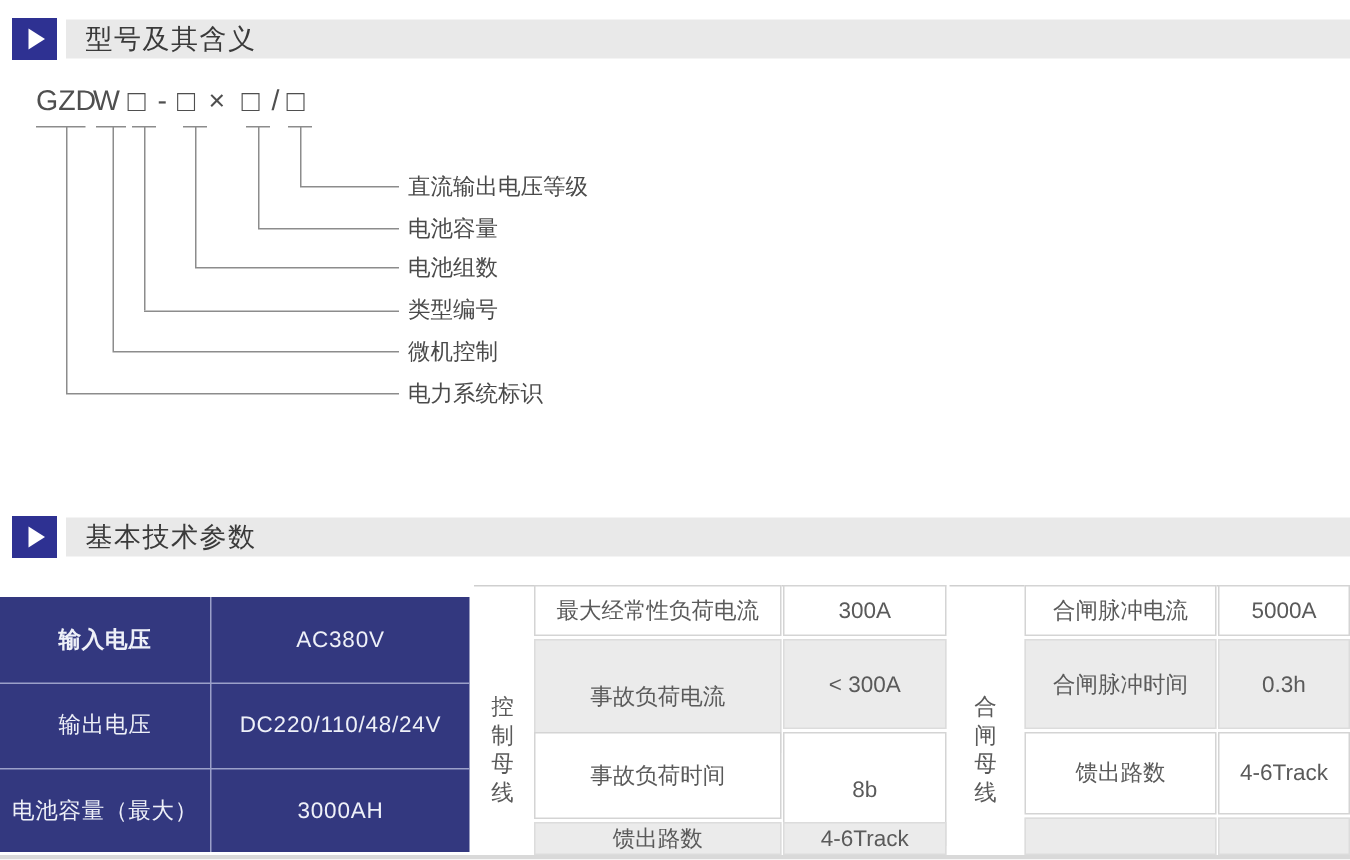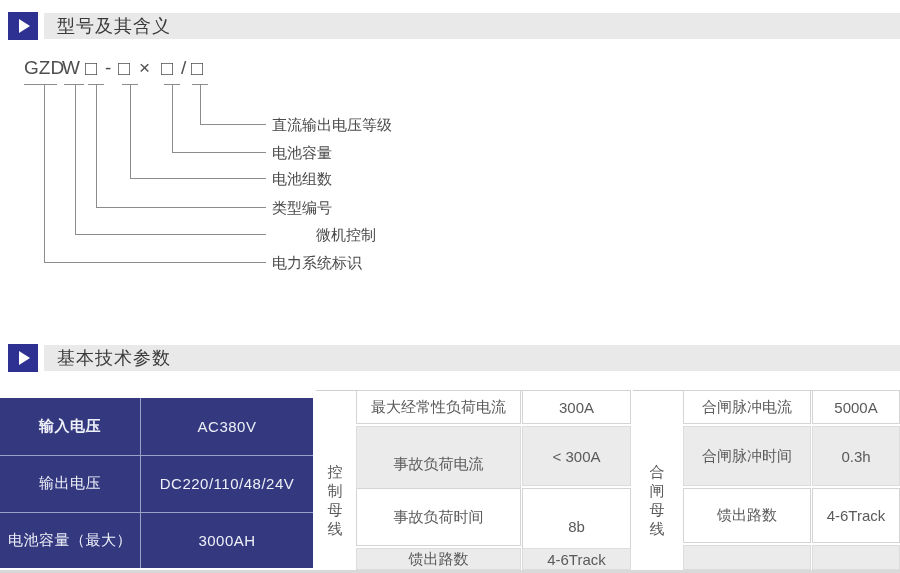--- a/index.html
+++ b/index.html
@@ -78,22 +78,22 @@
 <div class="dline" style="left:200px;top:124px;width:66px;height:1px;"></div>
 <div class="dline" style="left:172px;top:152px;width:94px;height:1px;"></div>
 <div class="dline" style="left:130px;top:178px;width:136px;height:1px;"></div>
 <div class="dline" style="left:96px;top:207px;width:170px;height:1px;"></div>
 <div class="dline" style="left:75px;top:234px;width:191px;height:1px;"></div>
 <div class="dline" style="left:44px;top:262px;width:222px;height:1px;"></div>
 
 <span class="dlabel" style="top:116px;">直流输出电压等级</span>
 <span class="dlabel" style="top:144px;">电池容量</span>
 <span class="dlabel" style="top:170px;">电池组数</span>
-<span class="dlabel" style="top:199px;">类型编号</span>
-<span class="dlabel" style="top:226px;margin-left:44px;">微机控制</span>
+<span class="dlabel" style="top:199px;font-family:Liberation Serif, serif;">类型编号</span>
+<span class="dlabel" style="top:226px;">微机控制</span>
 <span class="dlabel" style="top:254px;">电力系统标识</span>
 
 <div class="sec-bar" style="top:345px;">
   <span class="sec-title">基本技术参数</span>
 </div>
 <div class="sec-square" style="top:344px;">
   <span class="tri"></span>
 </div>
 
 <div class="blue-panel"></div>

